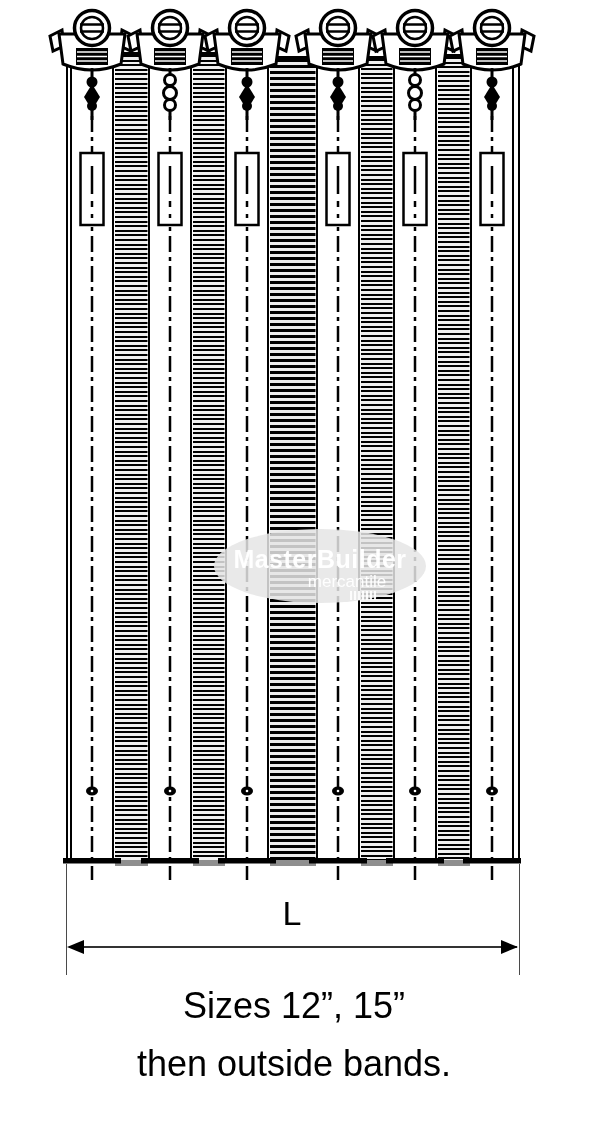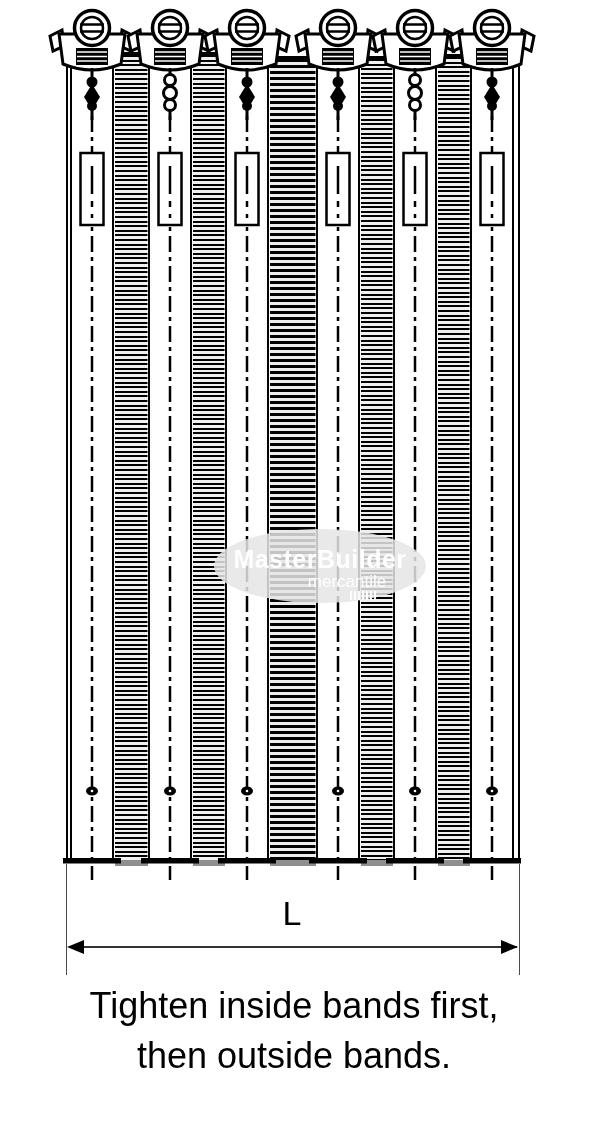--- a/index.html
+++ b/index.html
@@ -158,17 +158,17 @@
   <div class="wm-barcode"></div>
 
   <div class="ext-line" style="left:66px;"></div>
   <div class="ext-line" style="left:518.5px;"></div>
   <div class="dim-label">L</div>
   <div class="dim-line"></div>
   <div class="arrow left"></div>
   <div class="arrow right"></div>
 
   <div class="captions">
-    <div>Tighten inside bands first,</div>
+    <div class="c1">Sizes 12”, 15”</div>
     <div>then outside bands.</div>
   </div>
 
 </div>
 
 </body></html>

